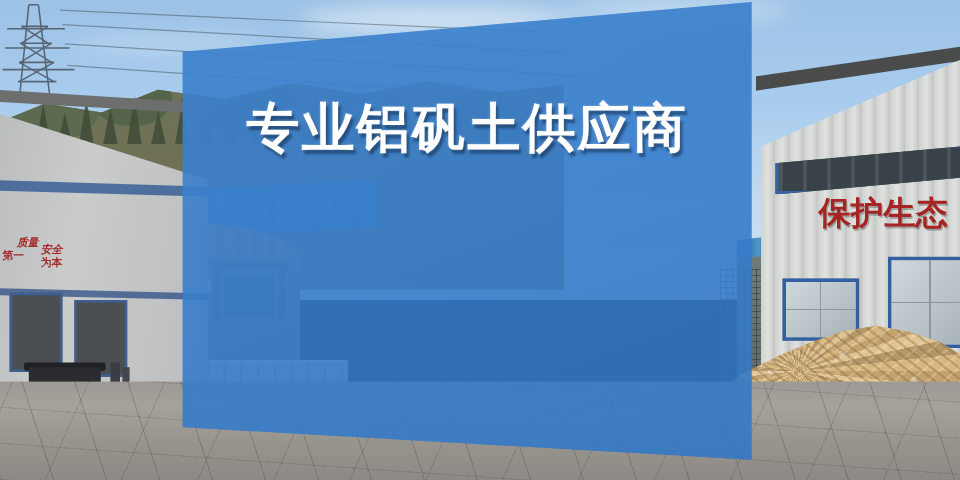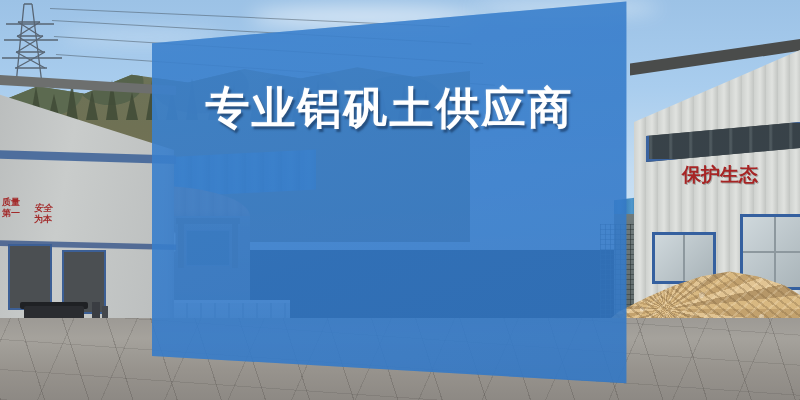--- a/index.html
+++ b/index.html
@@ -218,21 +218,21 @@
     position: absolute; inset: 0;
     background:
       linear-gradient(90deg, transparent 49%, #8d989e 49%, #8d989e 51%, transparent 51%),
       linear-gradient(180deg, transparent 49%, #8d989e 49%, #8d989e 51%, transparent 51%),
       linear-gradient(135deg,#cfd8dc 0%, #a8b3b8 100%);
   }
   .rw-red {
     position: absolute;
     color: #a72424;
     font-weight: 900;
-    font-size: 19px;
+    font-size: 27px;
     line-height: 1;
     text-shadow: 1px 1px 0 rgba(0,0,0,.25);
   }
   
   .out-roof {
     position:absolute; left:614px; top:196px; width:70px; height:26px;
     background: repeating-linear-gradient(90deg,#3e83bb 0px,#5098cd 6px,#33719e 12px);
     transform: skewY(-7deg);
   }
   .out-body {
@@ -414,21 +414,21 @@
 
     <div class="trailer">
       <div class="trailer-slats"></div>
     </div>
     <div class="sacks"></div>
 
     <div class="bldg-left"></div>
     <div class="bldg-left-eave"></div>
     <div class="bldg-left-band"></div>
     <div class="bldg-left-band2"></div>
-    <div class="redchar" style="left:2px;  top:198px;">质量</div>
+    <div class="redchar" style="left:14px;  top:198px;font-style:italic;">质量</div>
     <div class="redchar" style="left:2px;  top:209px;">第一</div>
     <div class="redchar" style="left:34px; top:204px;font-style:italic;">安全</div>
     <div class="redchar" style="left:34px; top:215px;">为本</div>
     <div class="doorway" style="left:8px;  top:244px; width:40px; height:62px;"></div>
     <div class="doorway" style="left:62px; top:250px; width:40px; height:60px;"></div>
 
     <div class="forklift">
       <div class="fl-mast"></div>
       <div class="fl-mast2"></div>
       <div class="fl-cabtop"></div>

